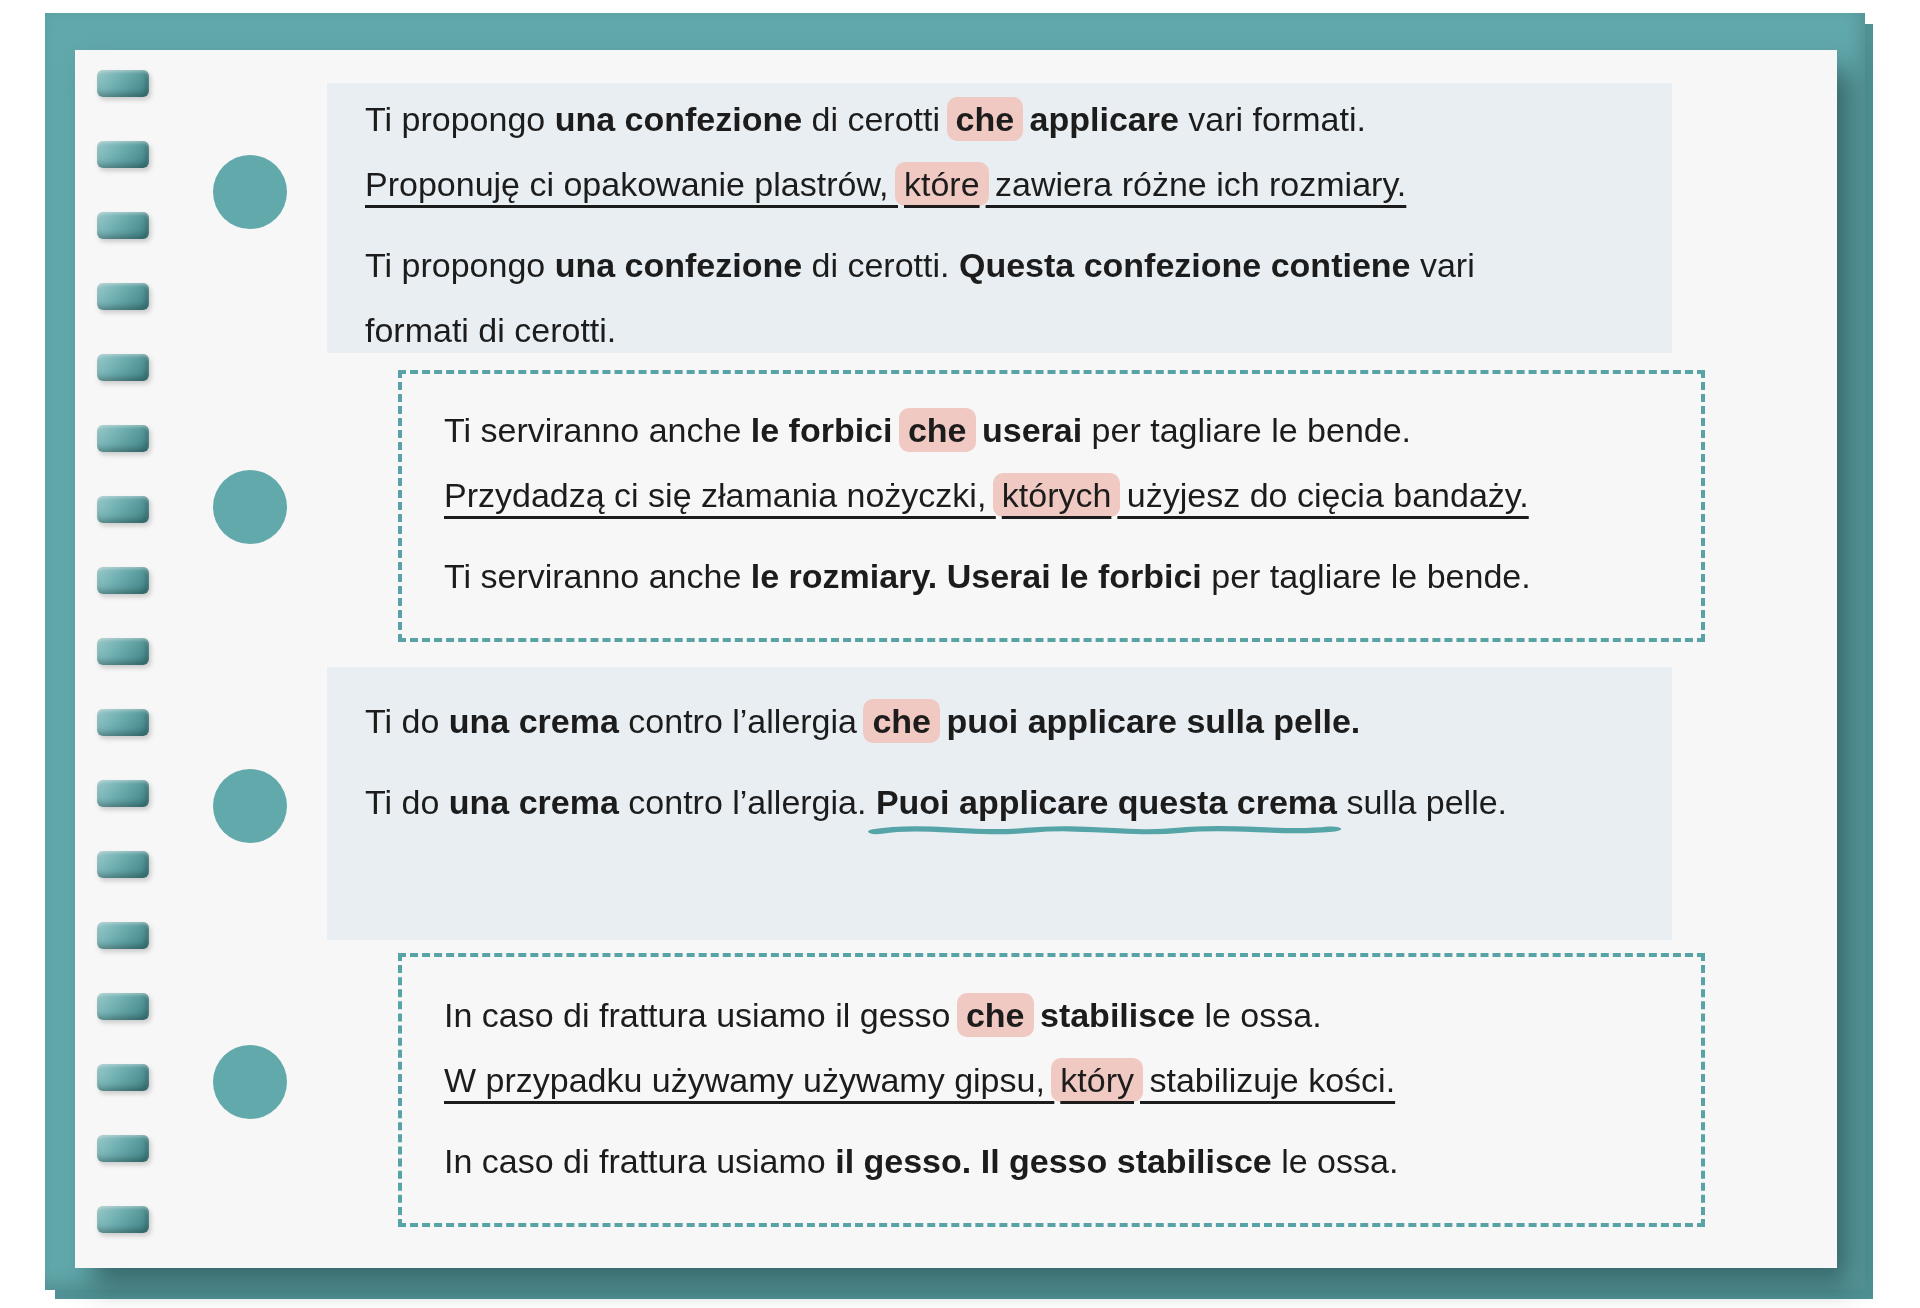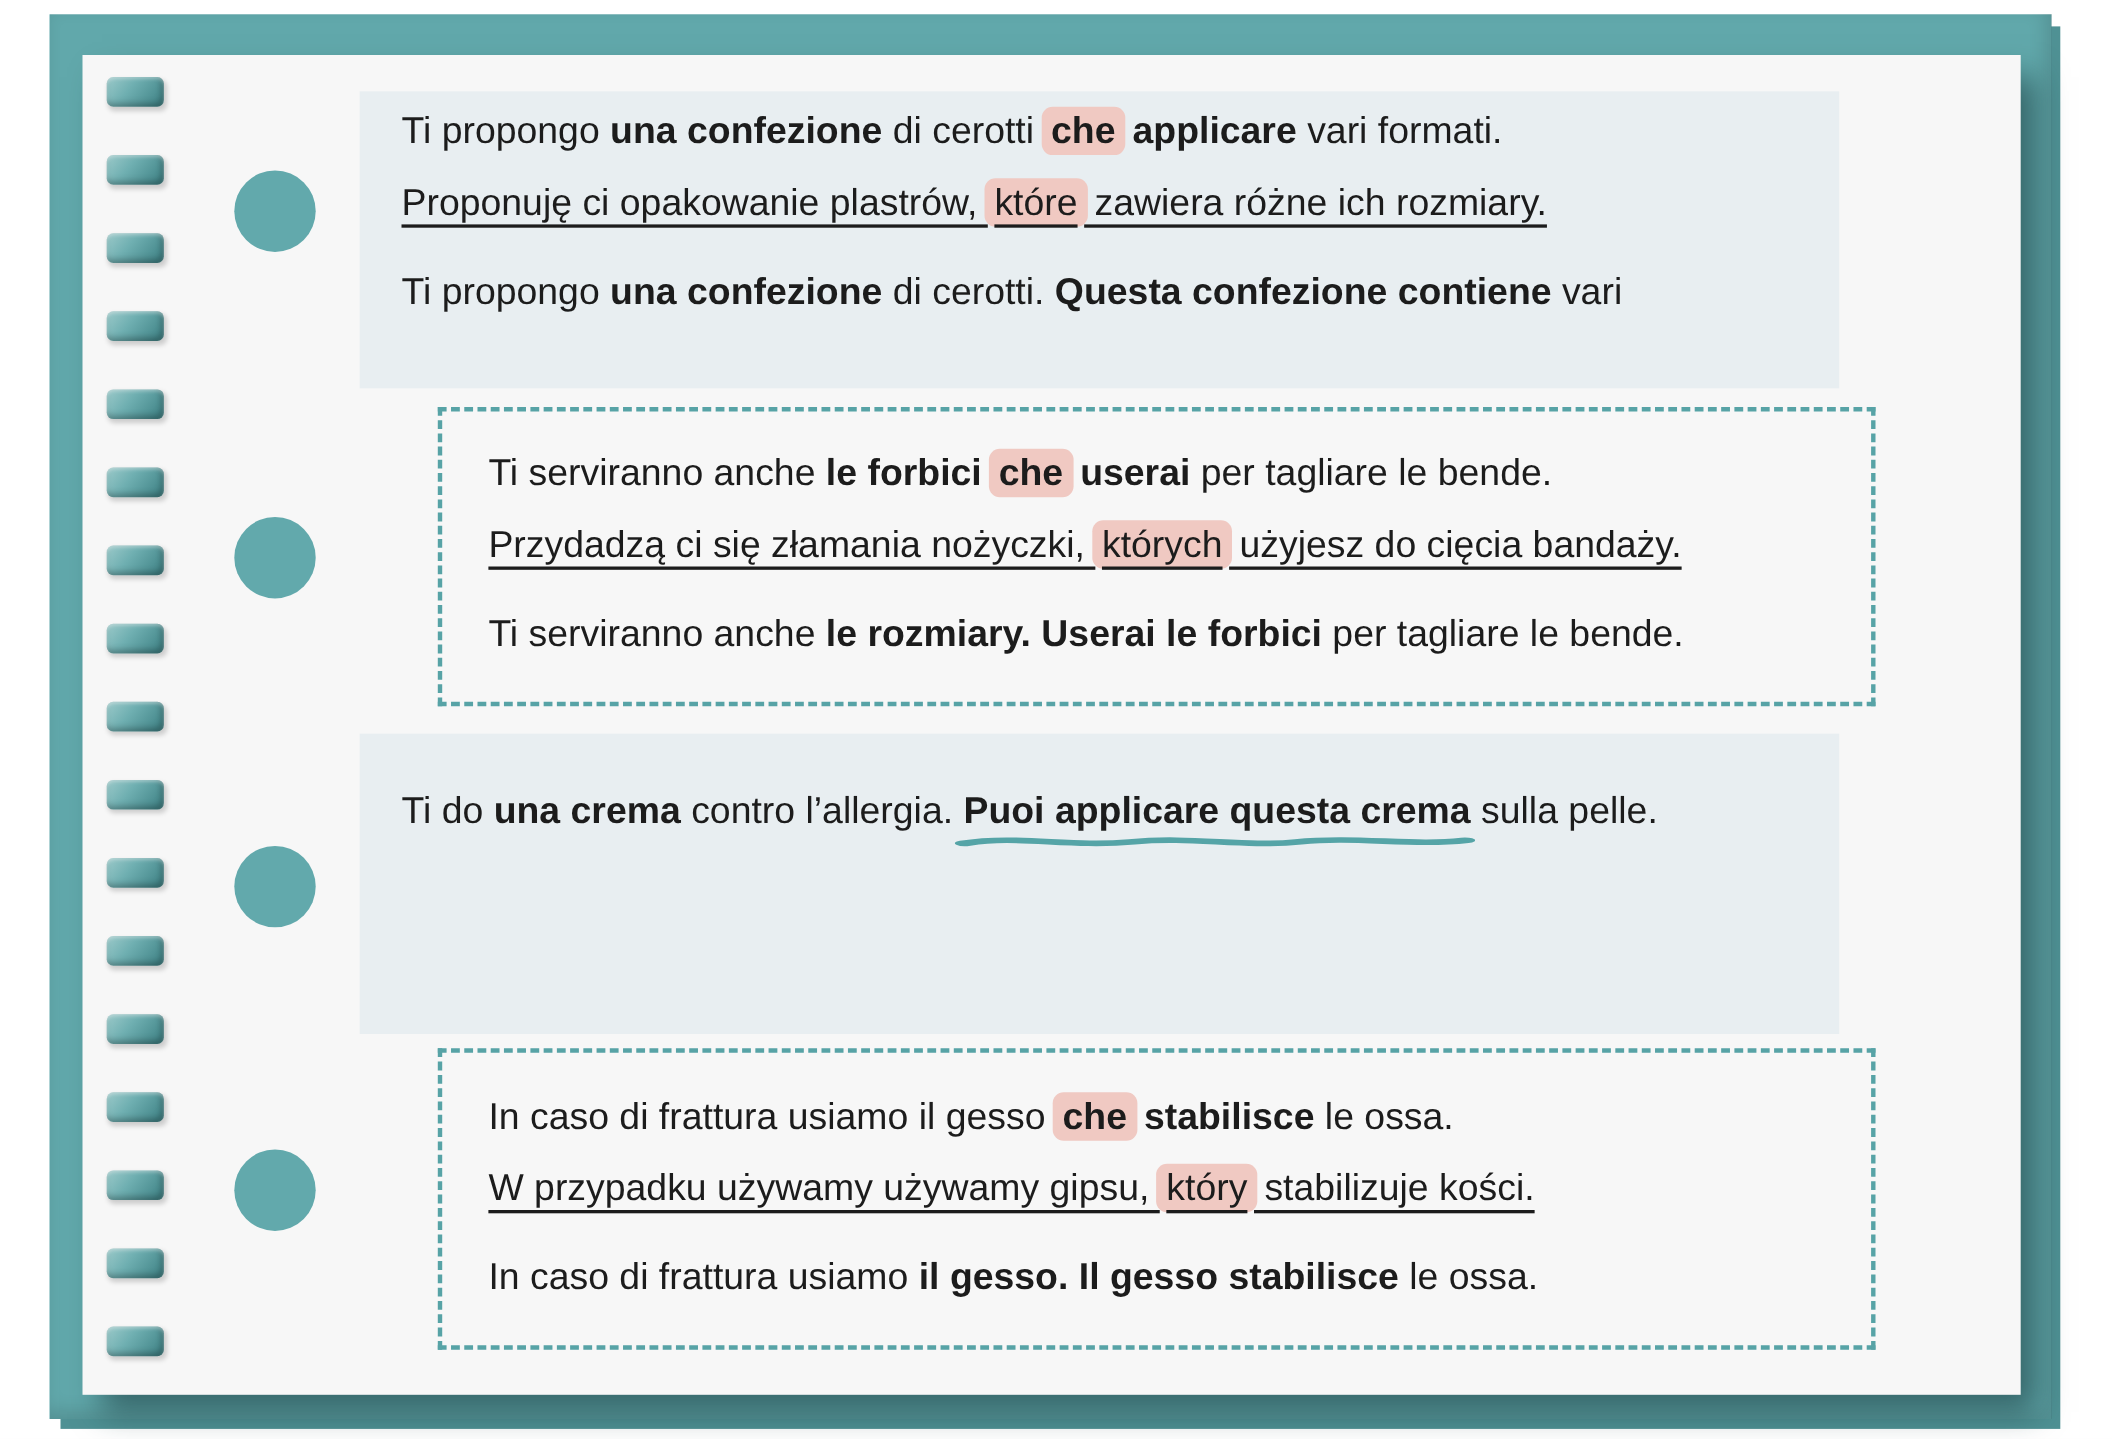--- a/index.html
+++ b/index.html
@@ -69,27 +69,29 @@
         <div class="hole" style="top: 1156px;"></div>
       </div>
     <div class="bullet c1"></div>
     <div class="bullet c2"></div>
     <div class="bullet c3"></div>
     <div class="bullet c4"></div>
     <div class="block solid b1">
         <div class="line"><span>Ti propongo </span><span class="bold">una confezione</span><span> di cerotti </span><span class="bold hl">che</span><span> </span><span class="bold">applicare</span><span> vari formati.</span></div>
         <div class="line underline"><span>Proponuję ci opakowanie plastrów, </span><span class="hl">które</span><span> zawiera różne ich rozmiary.</span></div>
         <div class="line para"><span>Ti propongo </span><span class="bold">una confezione</span><span> di cerotti. </span><span class="bold">Questa confezione contiene</span><span> vari</span></div>
+        <div class="line"><span>formati di cerotti.</span></div>
       </div>
     <div class="block dashed b2">
         <div class="line"><span>Ti serviranno anche </span><span class="bold">le forbici </span><span class="bold hl">che</span><span> </span><span class="bold">userai</span><span> per tagliare le bende.</span></div>
         <div class="line underline"><span>Przydadzą ci się złamania nożyczki, </span><span class="hl">których</span><span> użyjesz do cięcia bandaży.</span></div>
         <div class="line para"><span>Ti serviranno anche </span><span class="bold">le rozmiary. Userai le forbici</span><span> per tagliare le bende.</span></div>
       </div>
     <div class="block solid b3">
+        <div class="line"><span>Ti do </span><span class="bold">una crema</span><span> contro l’allergia </span><span class="bold hl">che</span><span> </span><span class="bold">puoi applicare sulla pelle.</span></div>
         <div class="line para"><span>Ti do </span><span class="bold">una crema</span><span> contro l’allergia. </span><span class="bold wavy">Puoi applicare questa crema<svg viewBox="0 0 100 14" preserveAspectRatio="none">
               <path d="M2,9 C12,3 22,12 34,8 C46,4 55,12 66,8 C77,4 88,11 98,7" stroke="#55a4a7" stroke-width="4" fill="none" stroke-linecap="round"></path>
             </svg></span><span> sulla pelle.</span></div>
       </div>
     <div class="block dashed b4">
         <div class="line"><span>In caso di frattura usiamo il gesso </span><span class="bold hl">che</span><span> </span><span class="bold">stabilisce</span><span> le ossa.</span></div>
         <div class="line underline"><span>W przypadku używamy używamy gipsu, </span><span class="hl">który</span><span> stabilizuje kości.</span></div>
         <div class="line para"><span>In caso di frattura usiamo </span><span class="bold">il gesso. Il gesso stabilisce</span><span> le ossa.</span></div>
       </div>
   </div>

